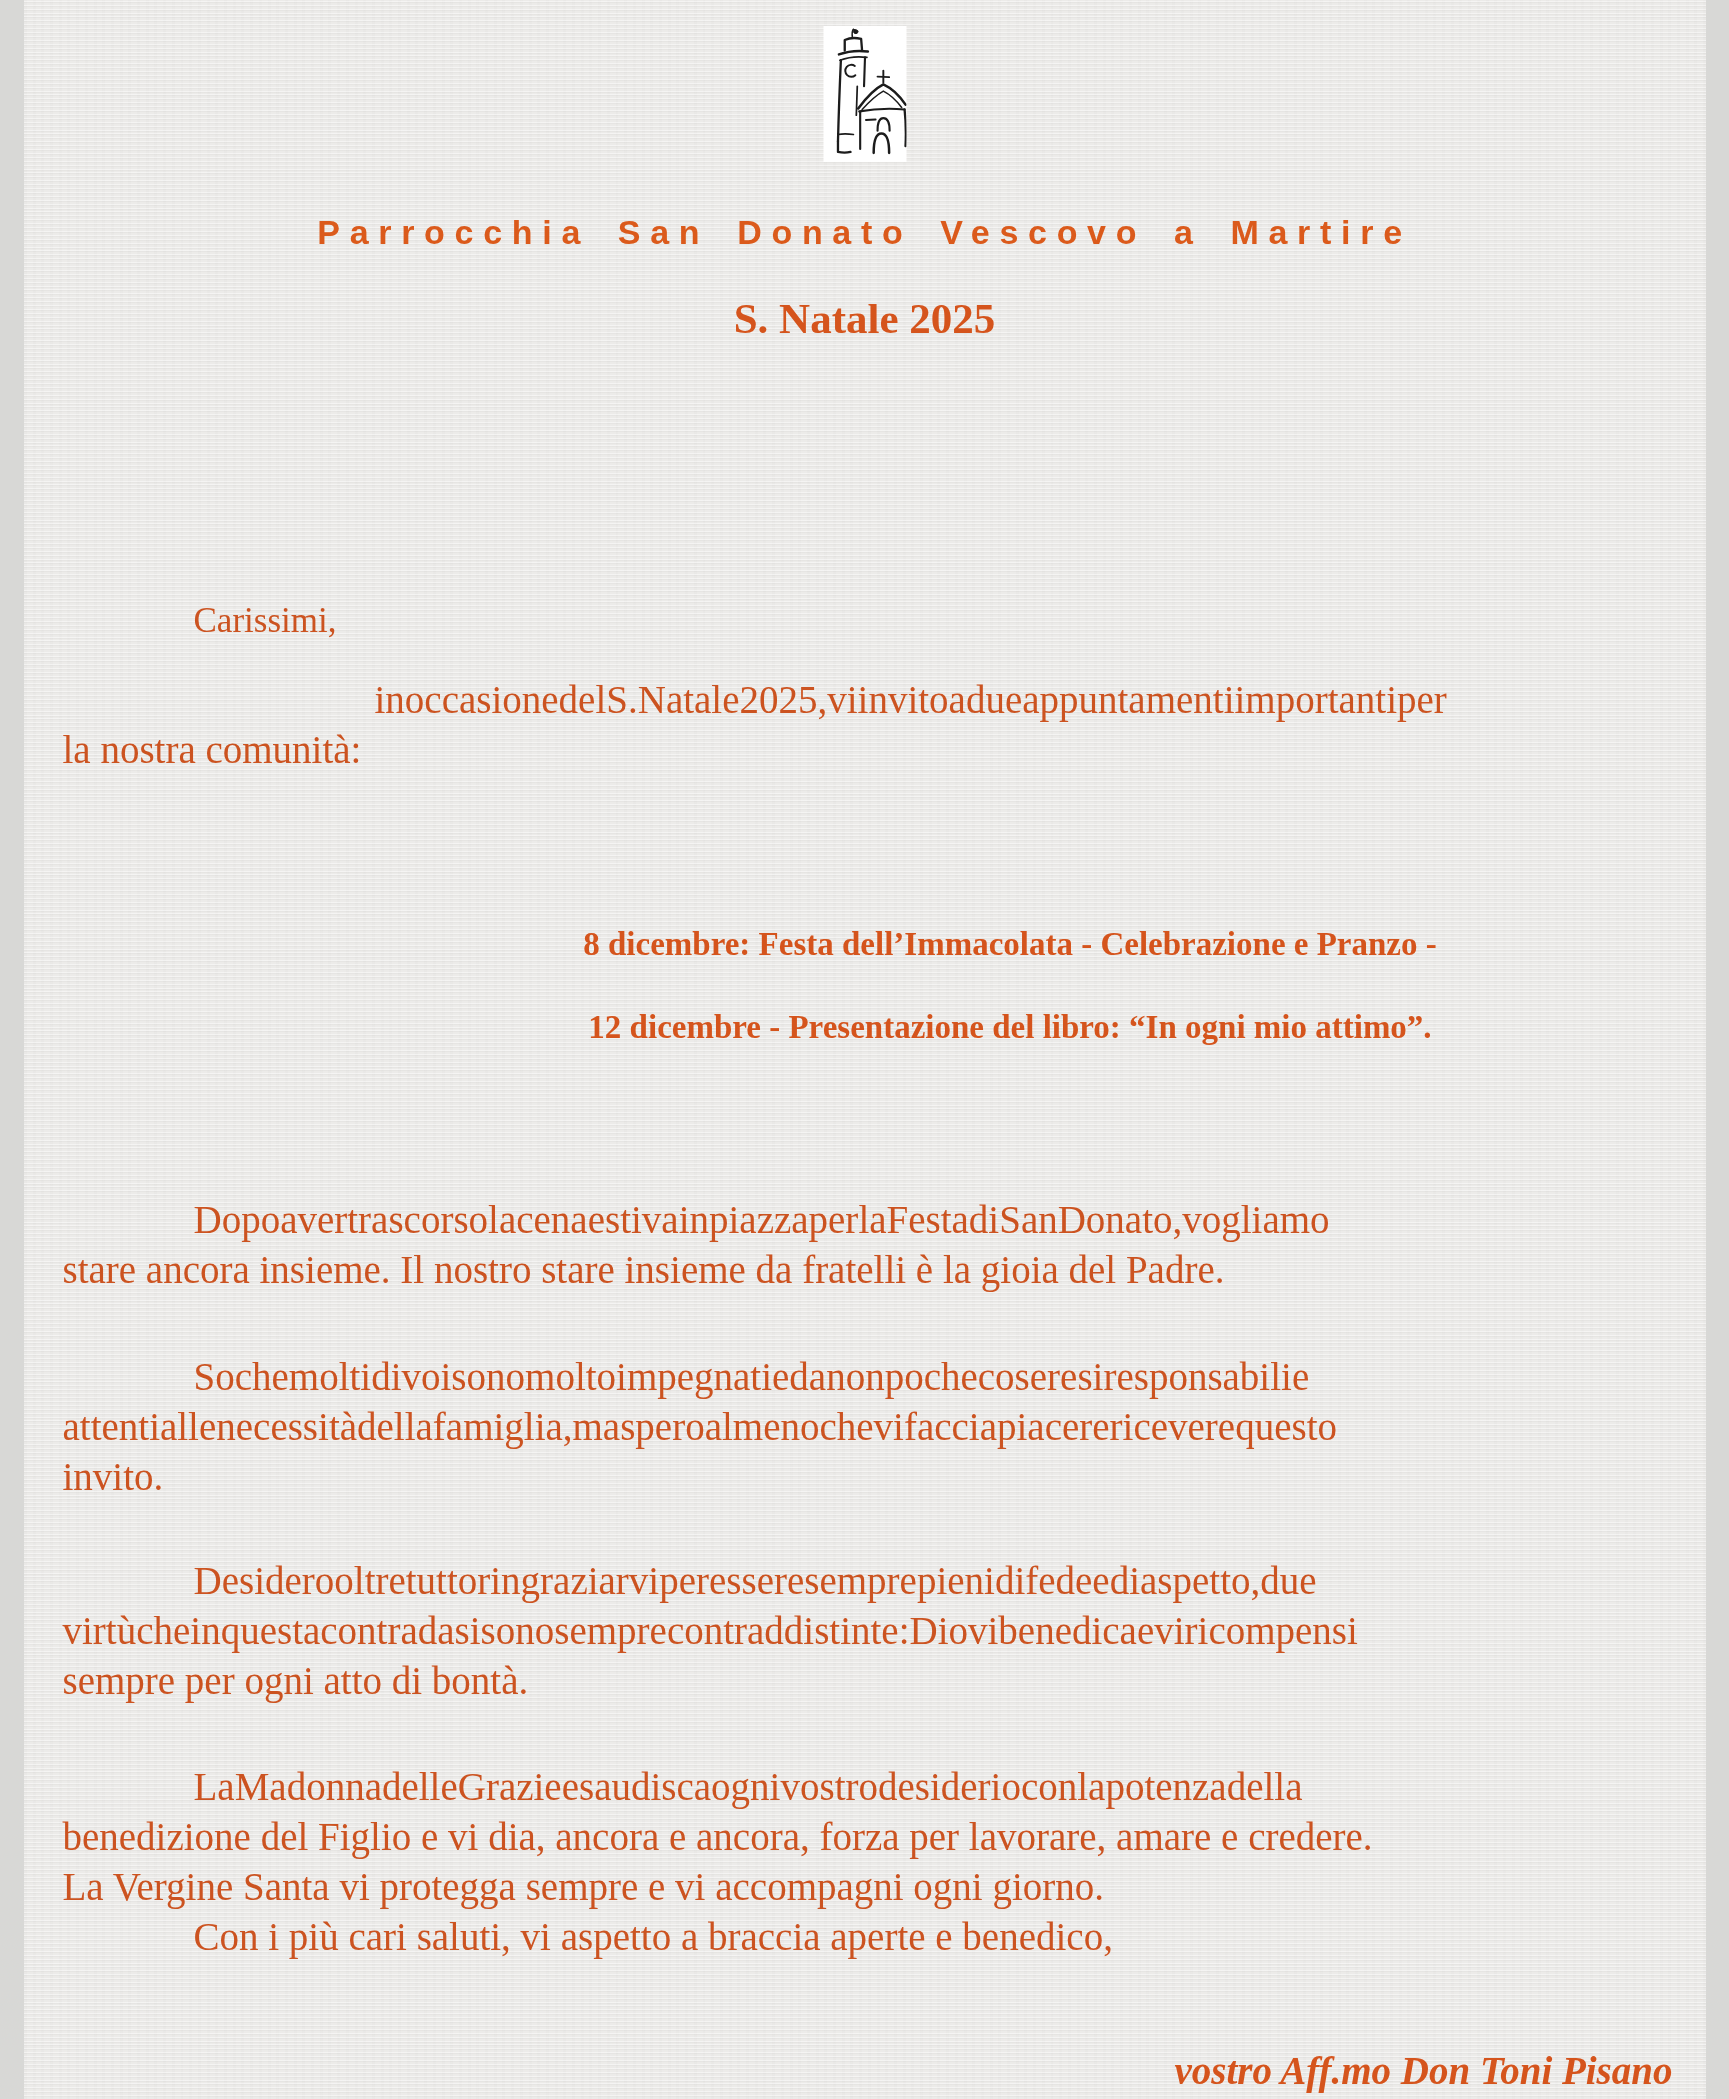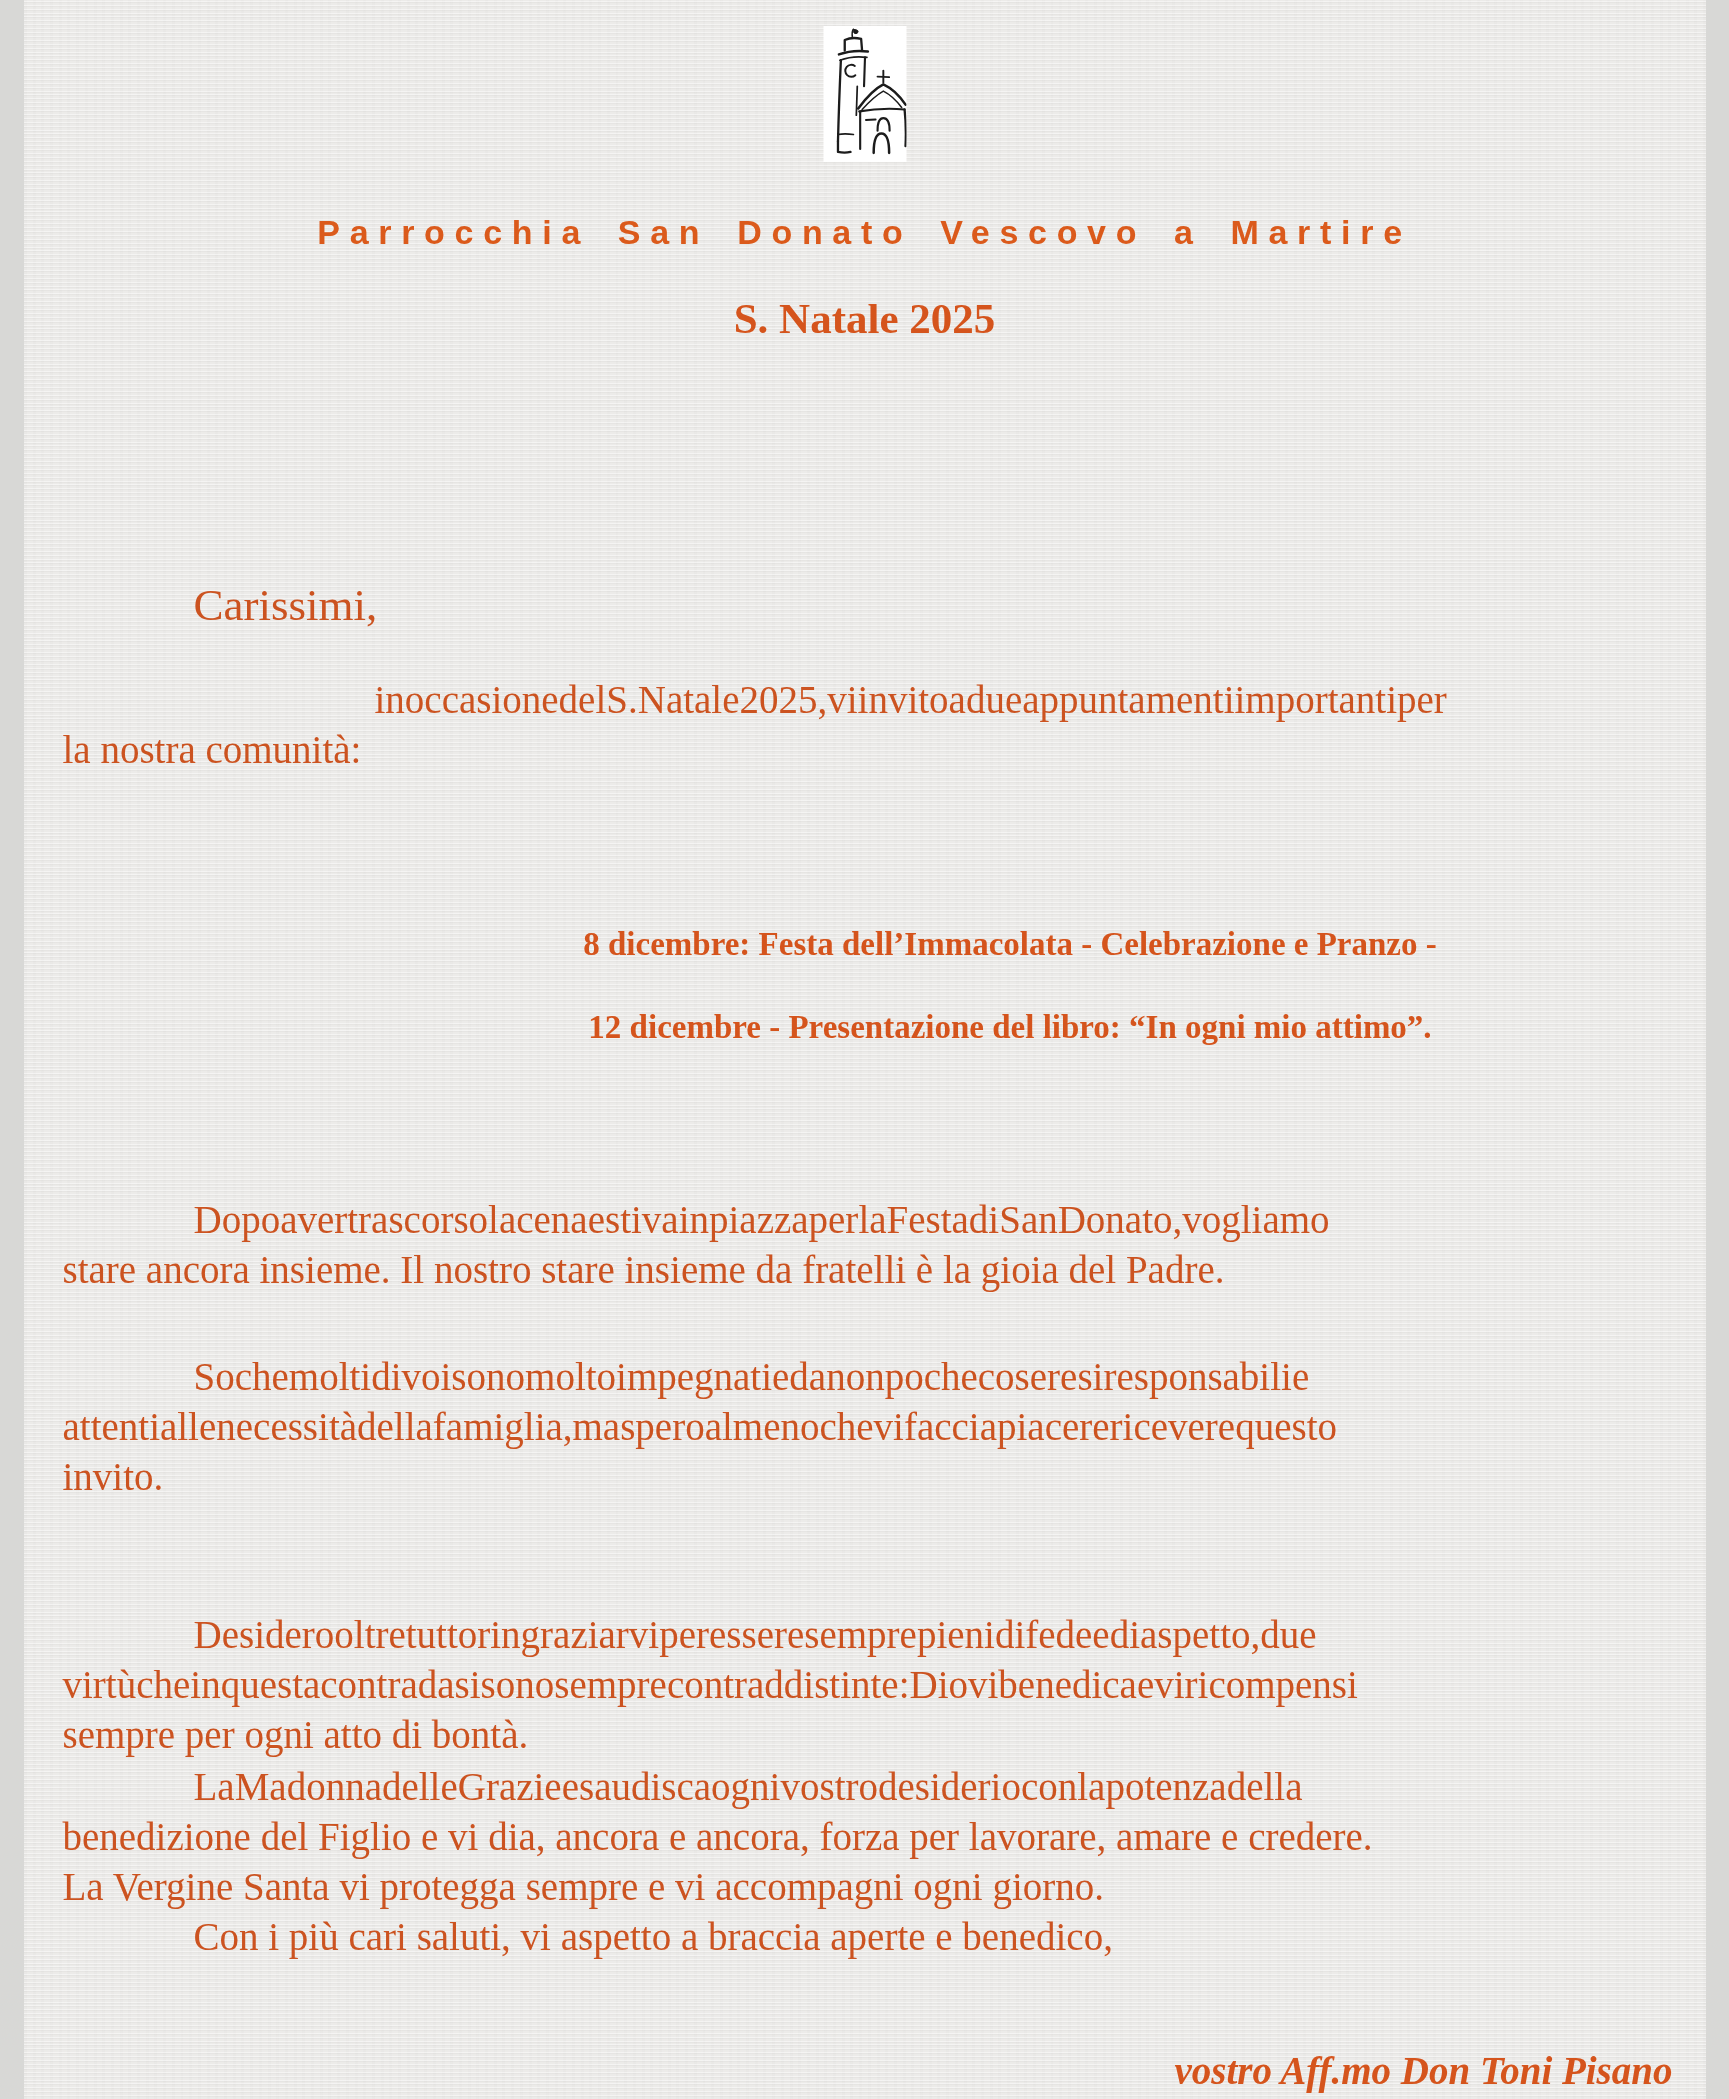--- a/index.html
+++ b/index.html
@@ -38,34 +38,34 @@
   }
   .letter-subject{
     position:absolute; top:293px; left:0; right:0;
     text-align:center;
     font-weight:bold;
     font-size:43px;
     color:var(--heading_orange,#D5541C);
     line-height:1.2;
   }
   .salutation{
-    position:absolute; top:580px; left:39px; right:36px;
+    position:absolute; top:596px; left:39px; right:36px;
     padding-left:131px;
-    font-size:45px; line-height:50px;
+    font-size:35px; line-height:50px;
     color:var(--body_orange,#CC5320);
   }
   .para{
     position:absolute; left:39px; right:36px;
     font-size:39px;
     color:var(--body_orange,#CC5320);
   }
   .para-intro{top:675px;}
   .para-dopo{top:1195px;}
   .para-soche{top:1352px;}
-  .para-desidero{top:1610px;}
+  .para-desidero{top:1556px;}
   .para-madonna{top:1762px;}
   .line{height:50px; line-height:50px; white-space:nowrap;}
   .line.just{display:flex; justify-content:flex-start;}
   .line.ind-tab{padding-left:131px;}
   .line.ind-wide{padding-left:312px;}
   .events{
     position:absolute; top:919px; left:330px; right:39px;
     text-align:center;
     font-weight:bold;
     font-size:33px;

